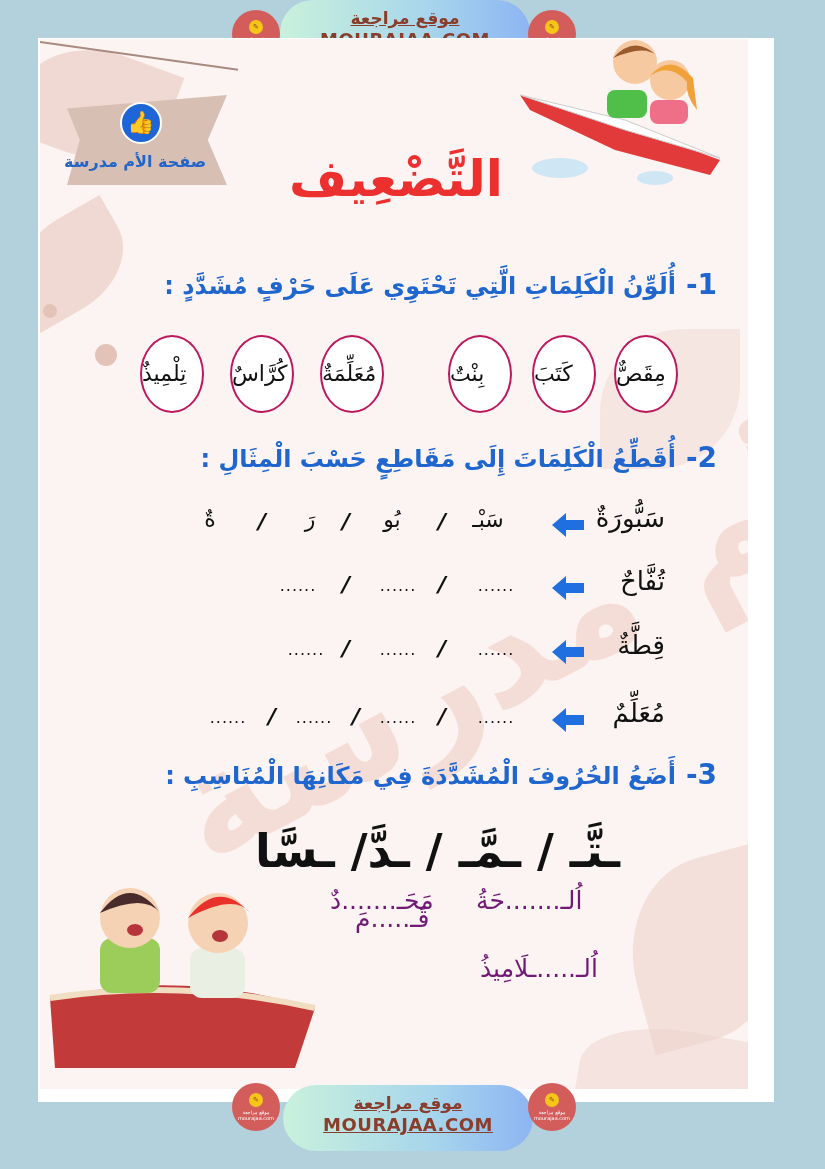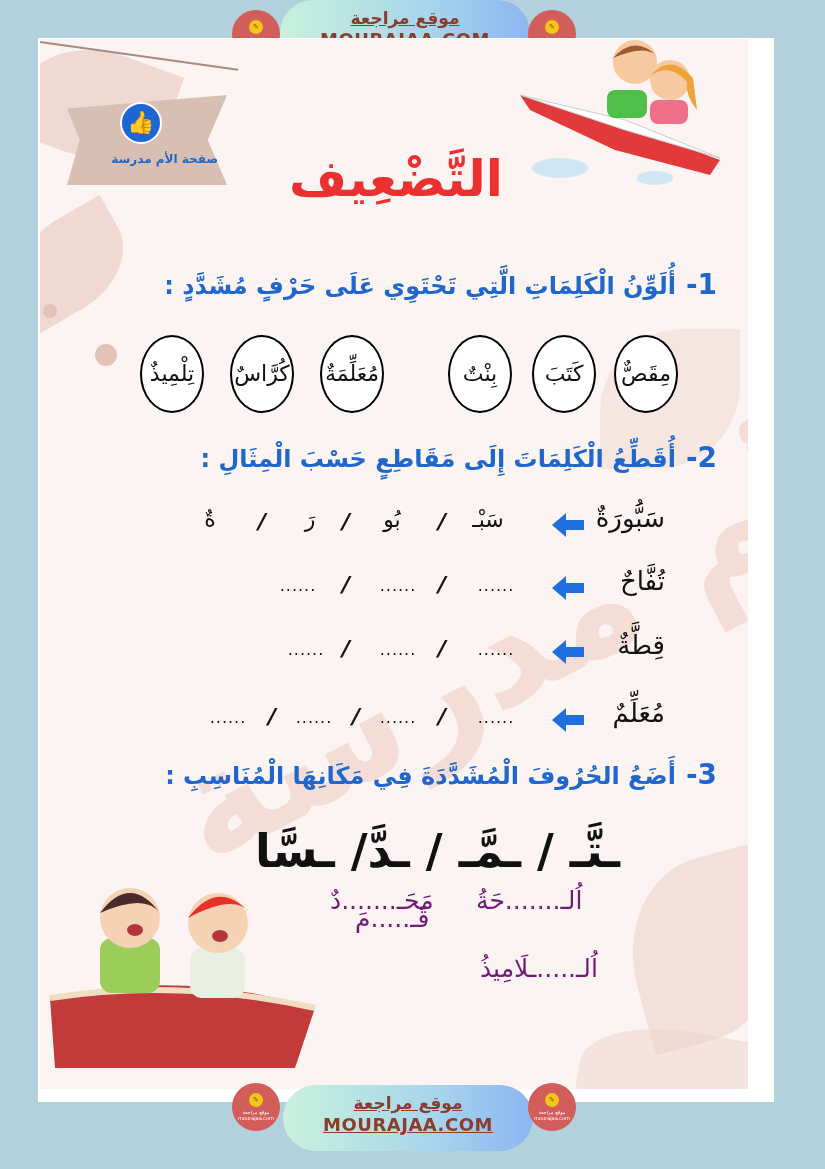--- a/index.html
+++ b/index.html
@@ -53,22 +53,22 @@
   .ribbon {
     position: absolute; left: 67px; top: 95px; width: 160px; height: 90px;
     background: #d8bfb4;
     clip-path: polygon(0 15%, 100% 0, 88% 50%, 100% 100%, 0 100%, 8% 50%);
   }
   .like-icon {
     position: absolute; left: 120px; top: 102px; width: 42px; height: 42px; border-radius: 50%;
     background: #1e66d8; border: 2px solid #fff; color: #fff; font-size: 22px; text-align: center; line-height: 38px;
   }
   .ribbon-text {
-    position: absolute; left: 64px; top: 152px; width: 154px; text-align: right;
-    color: #2465c9; font-size: 12px; font-weight: bold; direction: rtl;
+    position: absolute; left: 64px; top: 152px; width: 154px; text-align: left;
+    color: #2465c9; font-size: 16px; font-weight: bold; direction: rtl;
   }
 
   
   .kids-top { position: absolute; left: 515px; top: 40px; width: 210px; height: 145px; }
   .kids-bottom { position: absolute; left: 40px; top: 868px; width: 285px; height: 200px; }
 
   .title {
     position: absolute; left: 256px; top: 150px; width: 280px; text-align: center;
     font-size: 50px; font-weight: bold; color: #ec2f2f; direction: rtl;
   }
@@ -76,22 +76,22 @@
   .q-heading {
     position: absolute; right: 108px; direction: rtl;
     color: #1f66cf; font-weight: bold; font-size: 24px; white-space: nowrap;
   }
   .q-heading .num { font-size: 28px; margin-left: 10px; }
 
   .circles {
     position: absolute; left: 130px; top: 335px; width: 580px; height: 80px;
   }
   .circle-word {
-    position: absolute; top: 0; width: 64px; height: 78px; border: 2px solid #000000; border-radius: 50%;
-    background: #fff; font-size: 22px; text-align: center; line-height: 74px; color: #111;
+    position: absolute; top: 0; width: 64px; height: 78px; border: 2px solid #be185d; border-radius: 50%;
+    background: #fff; font-size: 22px; text-align: left; line-height: 74px; color: #111;
   }
 
   .seg-row { position: absolute; left: 0; width: 825px; height: 44px; }
   .seg-word {
     position: absolute; right: 160px; top: 0; font-size: 26px; color: #111; direction: rtl;
   }
   .arrow-icon {
     position: absolute; left: 552px; top: 10px; width: 32px; height: 24px;
   }
   .seg-part {

